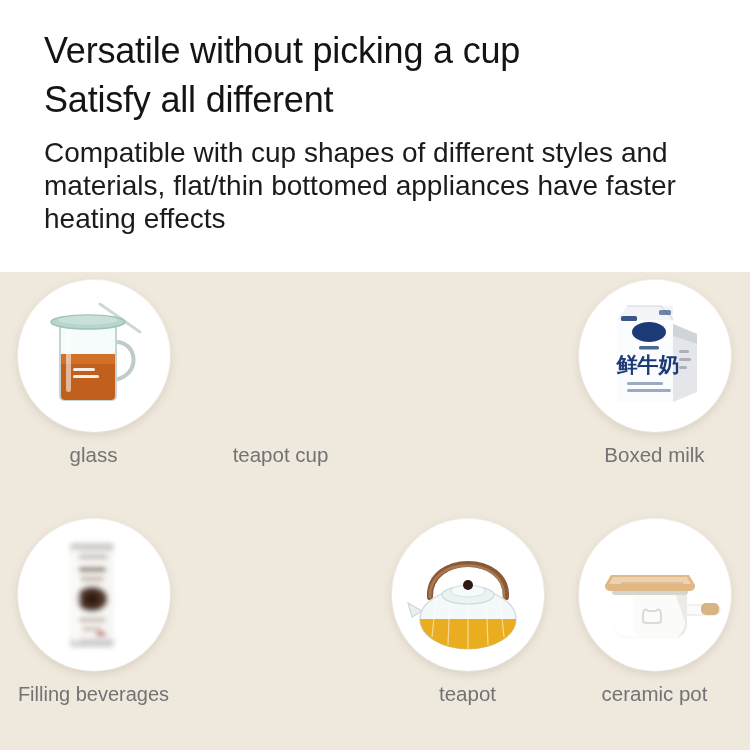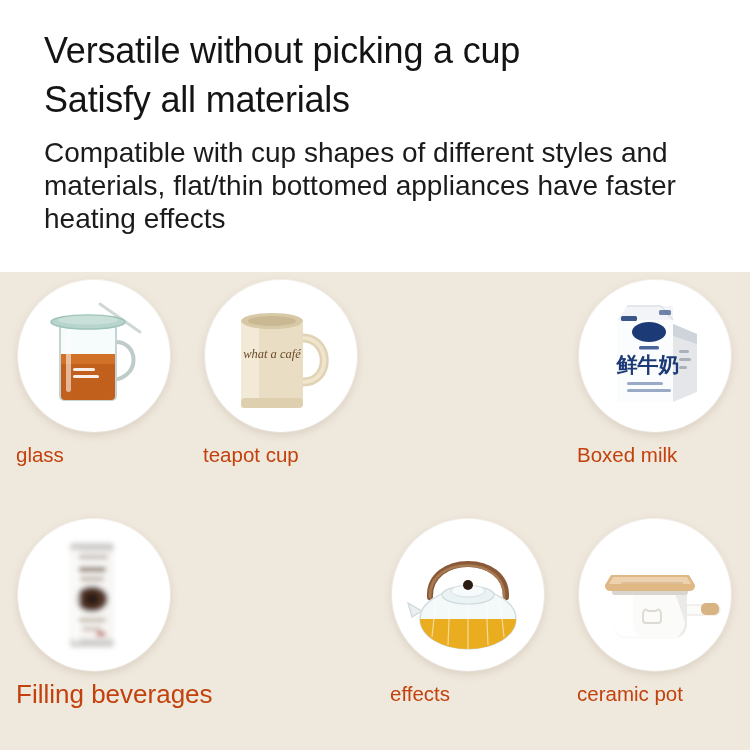--- a/index.html
+++ b/index.html
@@ -58,37 +58,37 @@
     width:152px;height:152px;margin-left:-76px;
     border-radius:50%;
     background:#ffffff;
     box-shadow:0 3px 9px rgba(150,130,105,0.25),
                0 0 0 1px rgba(255,255,255,0.6);
     overflow:hidden;
   }
   .art{position:absolute;left:0;top:0;width:152px;height:152px;}
 
   .label{
-    position:absolute;left:16px;top:170px;width:187px;
-    text-align:left;
+    position:absolute;left:0;top:170px;width:187px;
+    text-align:center;
     font-size:20.5px;
-    color:#c2410c;
+    color:#737373;
     line-height:26px;
     white-space:nowrap;
   }
-  .label.wide{font-size:26px;}
+  .label.wide{font-size:20px;}
 </style>
 </head>
 <body>
 
 <div class="page">
 
   <div class="header">
     <div class="headline">Versatile without picking a cup</div>
-    <div class="headline">Satisfy all materials</div>
+    <div class="headline">Satisfy all different</div>
     <div class="subhead">Compatible with cup shapes of different styles and materials, flat/thin bottomed appliances have faster heating effects</div>
   </div>
 
   <div class="grid-section">
 
     <div class="row row-1">
 
       <div class="cell cell-0">
         <div class="circle">
           <svg class="art" viewBox="0 0 152 152">
@@ -108,32 +108,20 @@
             <rect x="48" y="50" width="5" height="62" rx="2.5" fill="#ffffff" opacity=".55"></rect>
 
             <rect x="55" y="88" width="22" height="3" rx="1.5" fill="#ffffff" opacity=".9"></rect>
             <rect x="55" y="95" width="26" height="3" rx="1.5" fill="#ffffff" opacity=".9"></rect>
           </svg>
         </div>
         <div class="label">glass</div>
       </div>
 
       <div class="cell cell-1">
-        <div class="circle">
-          <svg class="art" viewBox="0 0 152 152">
-            <path d="M96 58 C126 56 128 104 96 102" fill="none" stroke="#e0d2b4" stroke-width="9"></path>
-            <path d="M96 58 C126 56 128 104 96 102" fill="none" stroke="#efe4cc" stroke-width="4"></path>
-            <rect x="36" y="40" width="62" height="88" rx="5" fill="#e9dec3"></rect>
-            <rect x="36" y="40" width="18" height="88" fill="#f3ebd9" opacity=".85"></rect>
-            <ellipse cx="67" cy="41" rx="31" ry="8" fill="#d8c9a6"></ellipse>
-            <ellipse cx="67" cy="41" rx="24" ry="5" fill="#c9b892"></ellipse>
-            <rect x="36" y="118" width="62" height="10" rx="4" fill="#ded0af"></rect>
-            <text x="67" y="78" font-family="Liberation Serif, serif" font-size="12.5" font-style="italic" fill="#6b4a2a" text-anchor="middle">what a café</text>
-          </svg>
-        </div>
         <div class="label">teapot cup</div>
       </div>
 
 
       <div class="cell cell-3">
         <div class="circle">
           <svg class="art" viewBox="0 0 152 152">
 
             <path d="M94 44 l24 10 v58 l-24 10 z" fill="#e4e6ea"></path>
             <path d="M94 44 l24 10 v10 l-24 -8 z" fill="#cfd3da"></path>
@@ -214,21 +202,21 @@
               <line x1="76" y1="74" x2="76" y2="130"></line>
               <line x1="94" y1="76" x2="96" y2="126"></line>
               <line x1="108" y1="80" x2="112" y2="118"></line>
             </g>
 
             <ellipse cx="76" cy="76" rx="26" ry="9" fill="#eaf2f3" stroke="#cdd9db" stroke-width="1.2"></ellipse>
             <ellipse cx="76" cy="72" rx="17" ry="6" fill="#f6fafb" stroke="#d6e0e2" stroke-width="1"></ellipse>
             <circle cx="76" cy="66" r="5" fill="#2b1b12"></circle>
           </svg>
         </div>
-        <div class="label">effects</div>
+        <div class="label">teapot</div>
       </div>
 
       <div class="cell cell-3">
         <div class="circle">
           <svg class="art" viewBox="0 0 152 152">
 
             <path d="M106 86 h30 a5 5 0 0 1 0 10 h-30 z" fill="#fbfbfa" stroke="#e6e3de" stroke-width="1"></path>
             <rect x="122" y="84" width="18" height="12" rx="5" fill="#d9b483"></rect>
 
             <path d="M34 74 h74 v32 a14 14 0 0 1 -14 14 h-46 a14 14 0 0 1 -14 -14 z" fill="#fbfbfa"></path>

